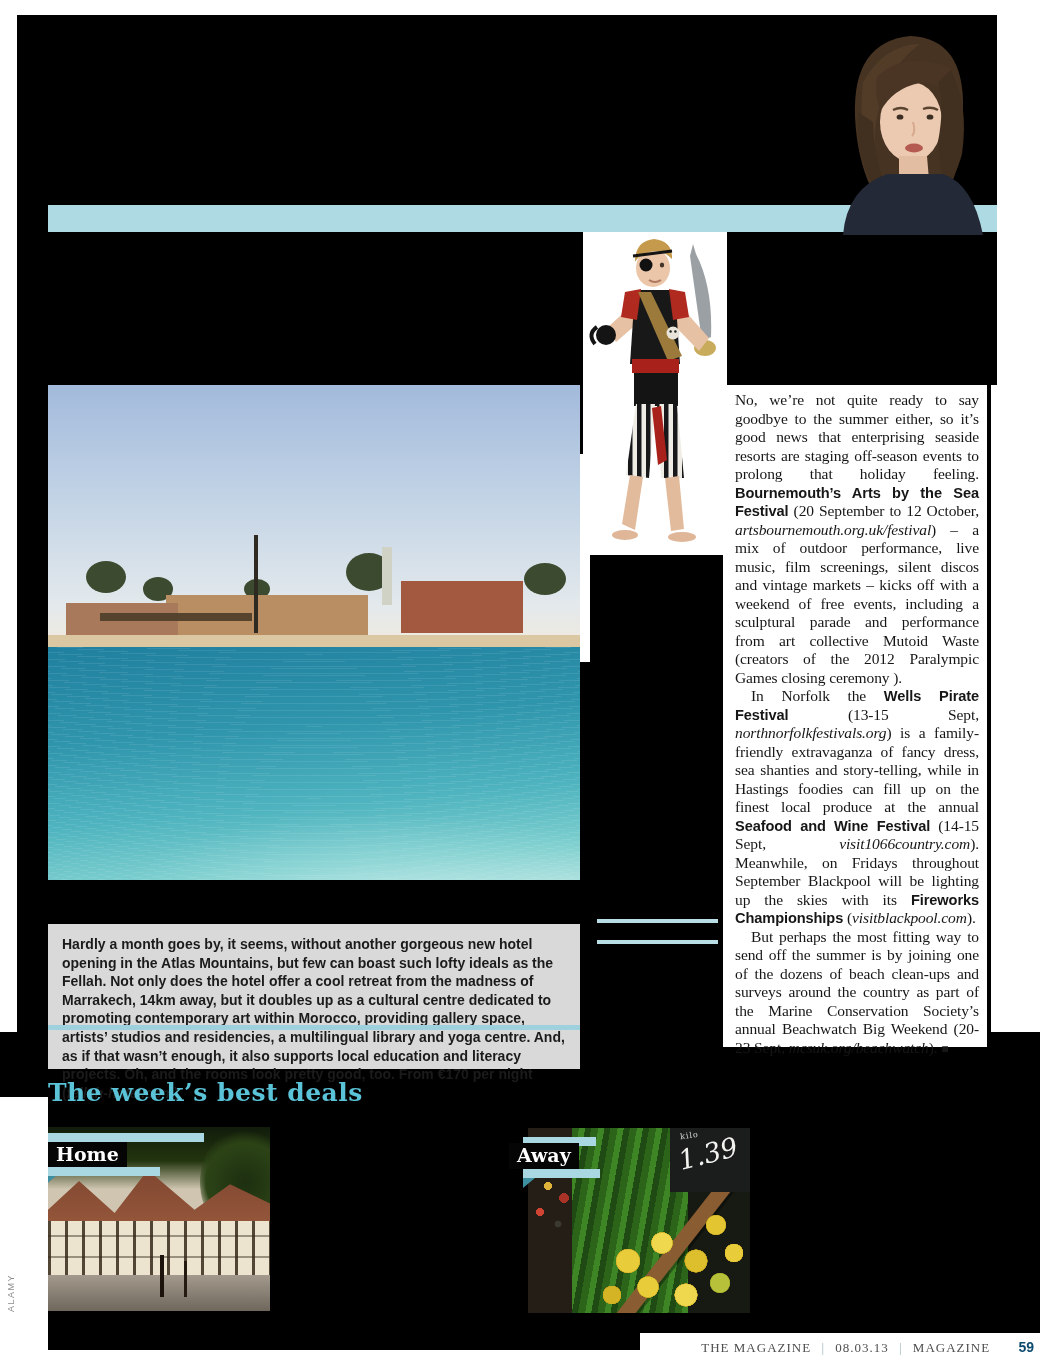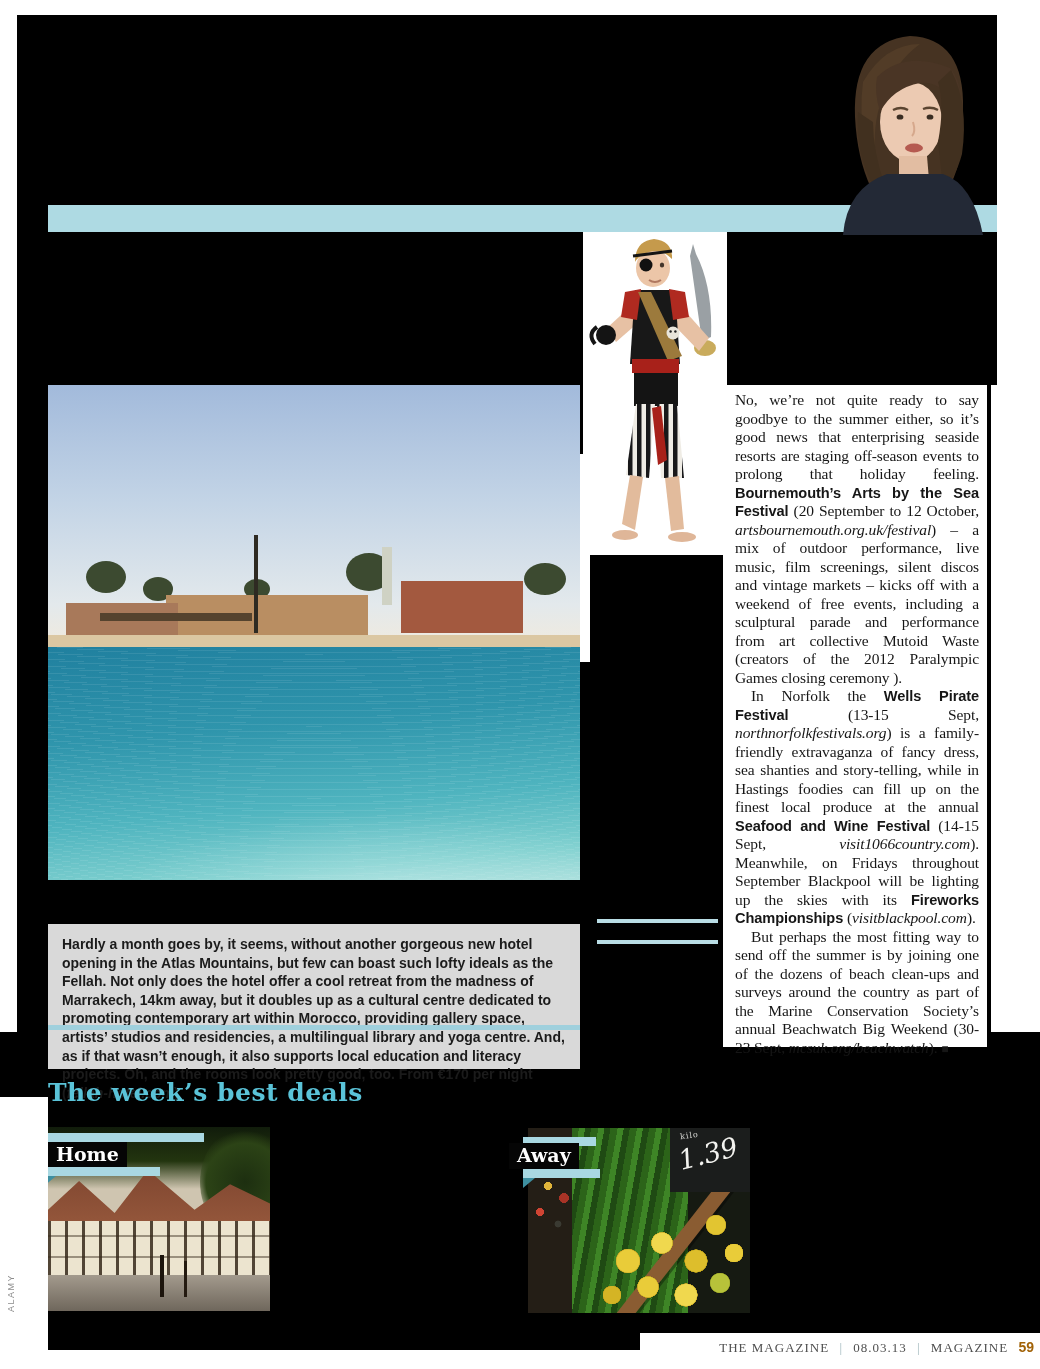--- a/index.html
+++ b/index.html
@@ -127,21 +127,21 @@
     clip-path:polygon(0 0,100% 0,0 100%);}
 
   
   .alamy{left:6px;top:1312px;transform:rotate(-90deg);transform-origin:0 0;
     font-family:"Liberation Sans",sans-serif;font-size:9px;letter-spacing:1.5px;color:#8c8c8c;}
   .footer{left:640px;top:1333px;width:400px;height:36px;background:#fff;
     font-size:13px;color:var(--footer_text);letter-spacing:1px;
     text-align:right;box-sizing:border-box;padding:6px 6px 0 0;}
   .footer .sep{color:#9fb6bb;padding:0 6px;}
   .footer .pagenum{font-family:"Liberation Sans",sans-serif;font-weight:bold;font-size:14px;
-    color:#a16207;letter-spacing:0;margin-left:6px;}
+    color:#0c4a6e;letter-spacing:0;margin-left:24px;}
 </style>
 </head>
 <body>
 
 <div class="page">
 
   <div class="abs black-main"></div>
   <div class="abs white-margin-right"></div>
   <div class="abs black-bottom"></div>
   <div class="abs teal-bar"></div>
@@ -234,21 +234,21 @@
     <div class="water"></div>
     <div class="ripples"></div>
   </div>
 
   <div class="abs caption"><span>Hardly a month goes by, it seems, without another gorgeous new hotel opening in the Atlas Mountains, but few can boast such lofty ideals as the Fellah. Not only does the hotel offer a cool retreat from the madness of Marrakech, 14km away, but it doubles up as a cultural centre dedicated to promoting contemporary art within Morocco, providing gallery space, artists’ studios and residencies, a multilingual library and yoga centre. And, as if that wasn’t enough, it also supports local education and literacy projects. Oh, and the rooms look pretty good, too. From €170 per night (</span><span class="seg-i">fellah-hotel.com</span><span>)</span></div>
   <div class="abs caption-rule"></div>
 
   <div class="abs text-col">
     <p><span>No, we’re not quite ready to say goodbye to the summer either, so it’s good news that enterprising seaside resorts are staging off-season events to prolong that holiday feeling. </span><span class="seg-b">Bournemouth’s Arts by the Sea Festival</span><span> (20 September to 12 October, </span><span class="seg-i">artsbournemouth.org.uk/festival</span><span>) – a mix of outdoor performance, live music, film screenings, silent discos and vintage markets – kicks off with a weekend of free events, including a sculptural parade and performance from art collective Mutoid Waste (creators of the 2012 Paralympic Games closing ceremony ).</span></p>
     <p class="indent"><span>In Norfolk the </span><span class="seg-b">Wells Pirate Festival</span><span> (13-15 Sept, </span><span class="seg-i">northnorfolkfestivals.org</span><span>) is a family-friendly extravaganza of fancy dress, sea shanties and story-telling, while in Hastings foodies can fill up on the finest local produce at the annual </span><span class="seg-b">Seafood and Wine Festival</span><span> (14-15 Sept, </span><span class="seg-i">visit1066country.com</span><span>). Meanwhile, on Fridays throughout September Blackpool will be lighting up the skies with its </span><span class="seg-b">Fireworks Championships</span><span> (</span><span class="seg-i">visitblackpool.com</span><span>).</span></p>
-    <p class="indent"><span>But perhaps the most fitting way to send off the summer is by joining one of the dozens of beach clean-ups and surveys around the country as part of the Marine Conservation Society’s annual Beachwatch Big Weekend (30-23 Sept, </span><span class="seg-i">mcsuk.org/beachwatch</span><span>). </span><span class="seg-q">■</span></p>
+    <p class="indent"><span>But perhaps the most fitting way to send off the summer is by joining one of the dozens of beach clean-ups and surveys around the country as part of the Marine Conservation Society’s annual Beachwatch Big Weekend (20-23 Sept, </span><span class="seg-i">mcsuk.org/beachwatch</span><span>). </span><span class="seg-q">■</span></p>
   </div>
 
   <div class="abs teal-line tl1"></div>
   <div class="abs teal-line tl2"></div>
 
   <div class="abs deals-heading">The week’s best deals</div>
 
   <div class="abs home-photo photo">
     <div class="foliage"></div>
     <div class="foliage2"></div>

